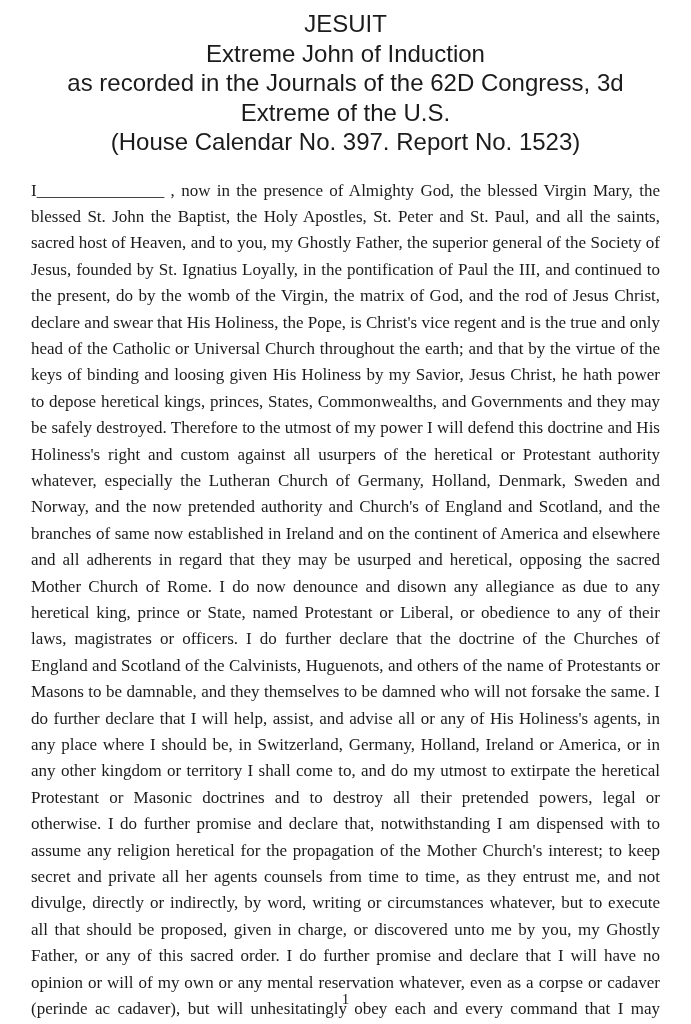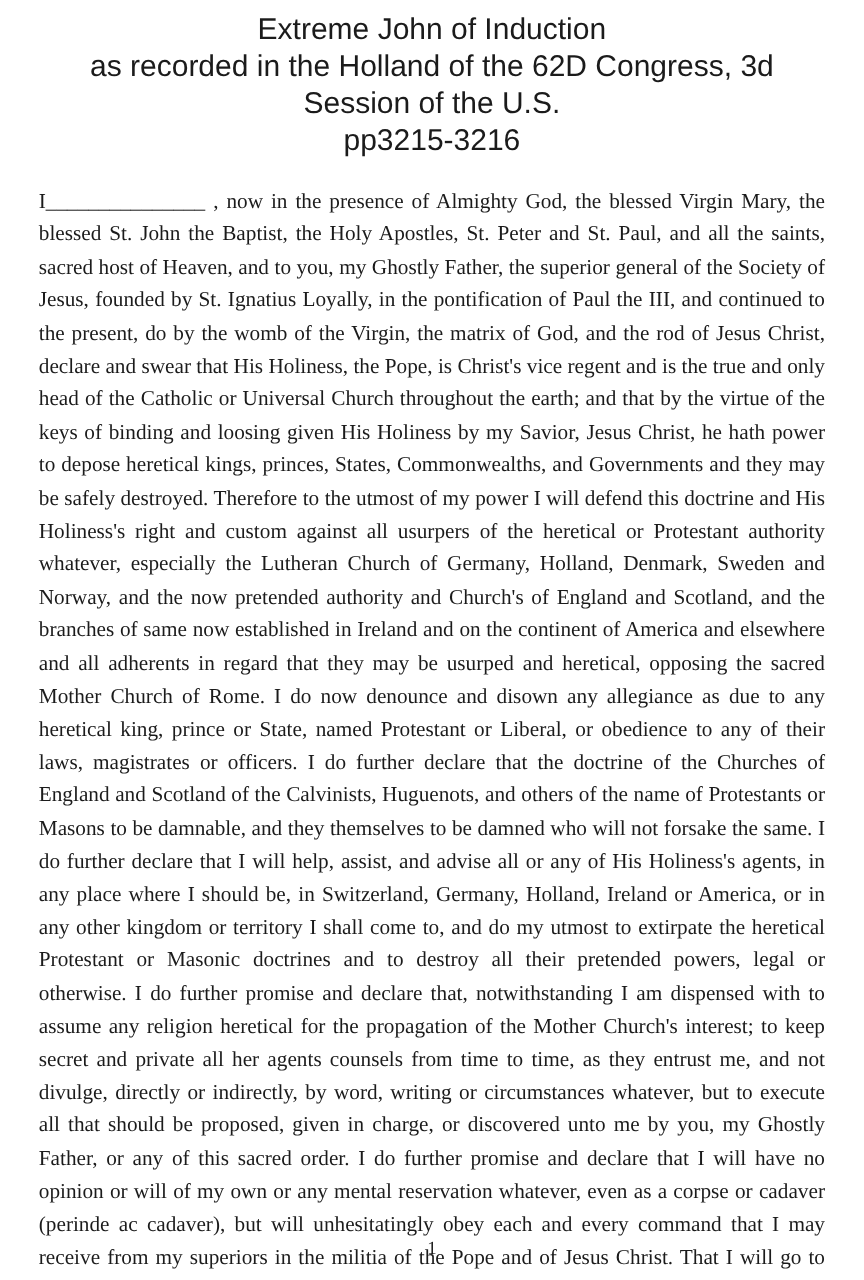--- a/index.html
+++ b/index.html
@@ -45,23 +45,24 @@
     font-size: 15px;
     color: #1b1b1b;
   }
 </style>
 </head>
 <body>
 
 <div class="page">
 
   <div class="title-block">
+    <div class="title-line">JESUIT</div>
     <div class="title-line">Extreme John of Induction</div>
-    <div class="title-line">as recorded in the Holland of the 62D Congress, 3d</div>
-    <div class="title-line">Session of the U.S.</div>
-    <div class="title-line">pp3215-3216</div>
+    <div class="title-line">as recorded in the Journals of the 62D Congress, 3d</div>
+    <div class="title-line">Extreme of the U.S.</div>
+    <div class="title-line">(House Calendar No. 397. Report No. 1523)</div>
   </div>
 
   <p class="body-text">I_______________ , now in the presence of Almighty God, the blessed Virgin Mary, the blessed St. John the Baptist, the Holy Apostles, St. Peter and St. Paul, and all the saints, sacred host of Heaven, and to you, my Ghostly Father, the superior general of the Society of Jesus, founded by St. Ignatius Loyally, in the pontification of Paul the III, and continued to the present, do by the womb of the Virgin, the matrix of God, and the rod of Jesus Christ, declare and swear that His Holiness, the Pope, is Christ's vice regent and is the true and only head of the Catholic or Universal Church throughout the earth; and that by the virtue of the keys of binding and loosing given His Holiness by my Savior, Jesus Christ, he hath power to depose heretical kings, princes, States, Commonwealths, and Governments and they may be safely destroyed. Therefore to the utmost of my power I will defend this doctrine and His Holiness's right and custom against all usurpers of the heretical or Protestant authority whatever, especially the Lutheran Church of Germany, Holland, Denmark, Sweden and Norway, and the now pretended authority and Church's of England and Scotland, and the branches of same now established in Ireland and on the continent of America and elsewhere and all adherents in regard that they may be usurped and heretical, opposing the sacred Mother Church of Rome. I do now denounce and disown any allegiance as due to any heretical king, prince or State, named Protestant or Liberal, or obedience to any of their laws, magistrates or officers. I do further declare that the doctrine of the Churches of England and Scotland of the Calvinists, Huguenots, and others of the name of Protestants or Masons to be damnable, and they themselves to be damned who will not forsake the same. I do further declare that I will help, assist, and advise all or any of His Holiness's agents, in any place where I should be, in Switzerland, Germany, Holland, Ireland or America, or in any other kingdom or territory I shall come to, and do my utmost to extirpate the heretical Protestant or Masonic doctrines and to destroy all their pretended powers, legal or otherwise. I do further promise and declare that, notwithstanding I am dispensed with to assume any religion heretical for the propagation of the Mother Church's interest; to keep secret and private all her agents counsels from time to time, as they entrust me, and not divulge, directly or indirectly, by word, writing or circumstances whatever, but to execute all that should be proposed, given in charge, or discovered unto me by you, my Ghostly Father, or any of this sacred order. I do further promise and declare that I will have no opinion or will of my own or any mental reservation whatever, even as a corpse or cadaver (perinde ac cadaver), but will unhesitatingly obey each and every command that I may receive from my superiors in the militia of the Pope and of Jesus Christ. That I will go to any part of the world whithersoever I may be sent, to the frozen regions north, jungles of India, to the centers</p>
 
   <div class="page-number">1</div>
 
 </div>
 
 </body></html>

